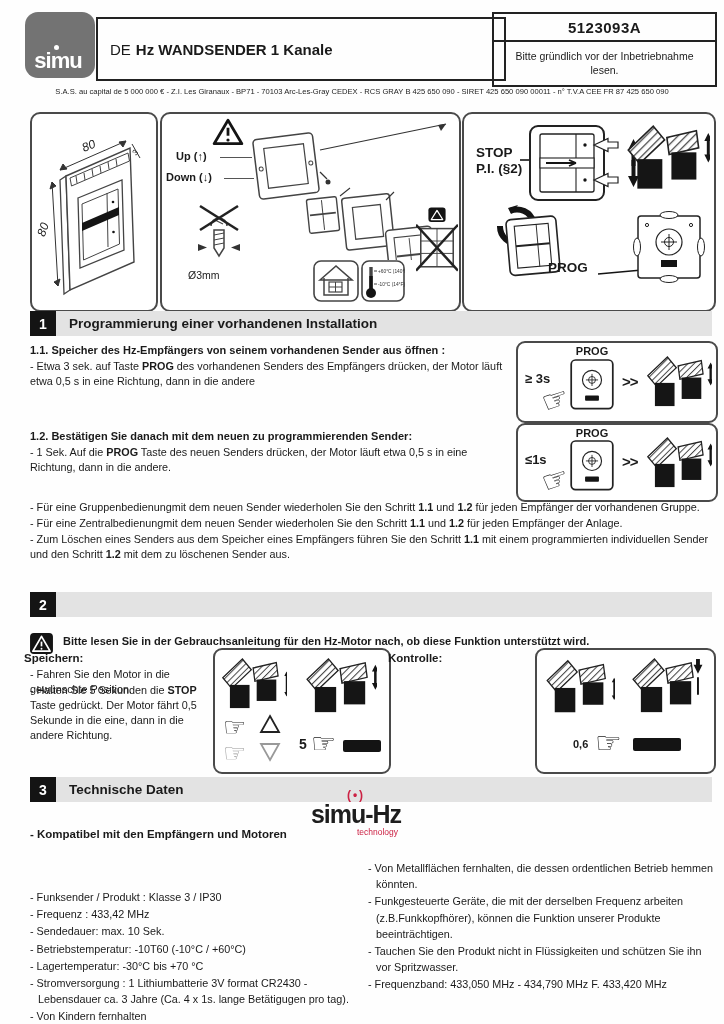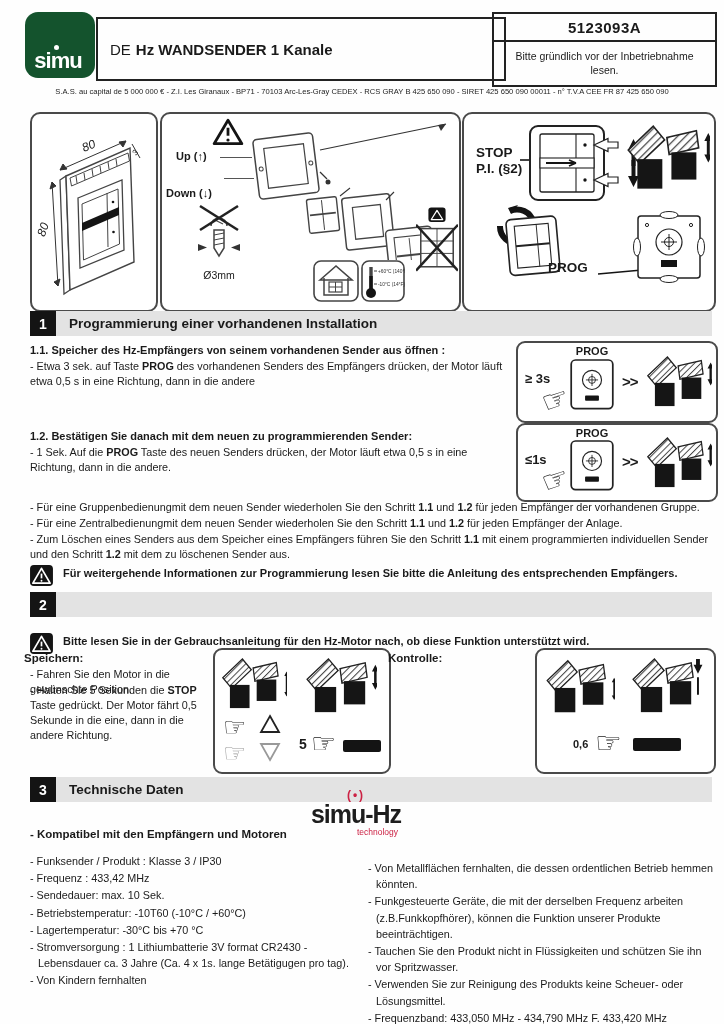--- a/index.html
+++ b/index.html
@@ -1,21 +1,21 @@
 <!DOCTYPE html>
 <html><head>
 <meta charset="utf-8">
 <style>
   html,body{margin:0;padding:0;background:#888;}
   .page{position:relative;width:724px;height:1024px;background:#fefefe;
         font-family:"Liberation Sans",sans-serif;color:#1a1a1a;overflow:hidden;}
   .abs{position:absolute;}
   .b{font-weight:bold;}
   
-  .logo{left:25px;top:12px;width:70px;height:66px;background:#14532d;border-radius:13px;}
+  .logo{left:25px;top:12px;width:70px;height:66px;background:#737373;border-radius:13px;}
   .logo-text{position:absolute;left:0;right:4px;bottom:4px;text-align:center;color:#fff;
              font-weight:bold;font-size:22px;letter-spacing:-1px;}
   .logo-dot{position:absolute;left:29px;top:33px;width:5px;height:5px;border-radius:50%;background:#fff;}
   .title-box{left:96px;top:17px;width:394px;height:60px;border:2px solid #222;
              display:flex;align-items:center;padding-left:12px;font-size:15px;gap:5px;}
   .ref-box{left:492px;top:12px;width:221px;height:71px;border:2px solid #222;display:flex;flex-direction:column;}
   .ref-num{height:26px;border-bottom:2px solid #222;display:flex;align-items:center;justify-content:center;
            font-weight:bold;font-size:15px;letter-spacing:.5px;}
   .ref-note{flex:1;display:flex;align-items:center;justify-content:center;text-align:center;
             font-size:10.5px;line-height:1.3;padding:2px 16px;}
@@ -113,21 +113,21 @@
     </svg>
   </div>
 
   <div class="panel" style="left:160px;top:112px;width:297px;height:196px;">
     <svg class="abs" style="left:50px;top:4px;" width="32" height="28" viewBox="0 0 30 26">
       <path d="M15,2 L28,24 H2 Z" fill="#fff" stroke="#141414" stroke-width="2.6" stroke-linejoin="round"></path>
       <line x1="15" y1="9" x2="15" y2="16.5" stroke="#141414" stroke-width="2.6"></line>
       <circle cx="15" cy="20.5" r="1.5" fill="#141414"></circle>
     </svg>
     <span class="lab" style="left:14px;top:36px;">Up (↑)</span>
-    <span class="lab" style="left:4px;top:57px;margin-top:16px;">Down (↓)</span>
+    <span class="lab" style="left:4px;top:57px;">Down (↓)</span>
     <div class="thin-line" style="left:58px;top:43px;width:32px;"></div>
     <div class="thin-line" style="left:62px;top:64px;width:30px;"></div>
 
     <svg class="abs" style="left:58px;top:6px;" width="234" height="140" viewBox="0 0 234 140">
       <g transform="rotate(-7 66 46)">
         <rect x="36" y="16" width="60" height="60" rx="4" fill="#fff" stroke="#444" stroke-width="1.5"></rect>
         <rect x="46" y="26" width="40" height="40" fill="#fff" stroke="#444" stroke-width="1.2"></rect>
         <circle cx="41" cy="46" r="2" fill="none" stroke="#444"></circle>
           <circle cx="91" cy="46" r="2" fill="none" stroke="#444"></circle>
       </g>
@@ -161,21 +161,21 @@
       <g stroke="#444" stroke-width="1">
           <line x1="18" y1="31" x2="28" y2="29"></line>
           <line x1="18" y1="36" x2="28" y2="34"></line>
           <line x1="18" y1="41" x2="28" y2="39"></line>
         </g>
       <polygon points="2,40 11,43.5 2,47" fill="#333"></polygon>
       <polygon points="44,40 35,43.5 44,47" fill="#333"></polygon>
       <line x1="4" y1="2" x2="42" y2="26" stroke="#222" stroke-width="2.6"></line>
       <line x1="42" y1="2" x2="4" y2="26" stroke="#222" stroke-width="2.6"></line>
     </svg>
-    <div class="abs" style="left:26px;top:155px;width:62px;text-align:center;font-size:10.5px;">Ø3mm</div>
+    <div class="abs" style="left:26px;top:155px;width:62px;text-align:left;font-size:10.5px;">Ø3mm</div>
 
     <svg class="abs" style="left:151px;top:146px;" width="46" height="42" viewBox="0 0 46 42">
       <rect x="1" y="1" width="44" height="40" rx="7" fill="#fff" stroke="#444" stroke-width="1.6"></rect>
       <polygon points="7,20 23,6 39,20" fill="none" stroke="#444" stroke-width="1.6"></polygon>
       <polyline points="11,18 11,35 35,35 35,18" fill="none" stroke="#444" stroke-width="1.5"></polyline>
       <rect x="16" y="22" width="13" height="10" fill="none" stroke="#444" stroke-width="1.2"></rect>
       <line x1="22.5" y1="22" x2="22.5" y2="32" stroke="#444" stroke-width="1"></line>
       <line x1="16" y1="27" x2="29" y2="27" stroke="#444" stroke-width="1"></line>
     </svg>
 
@@ -308,29 +308,20 @@
       <polygon points="36,13 62,7 64,22 38,28" fill="url(#hp)" stroke="#222" stroke-width="1.4"></polygon>
       <rect x="40" y="26" width="22" height="24" fill="#151515"></rect>
       <path d="M69,16 l3.5,-7 3.5,7 h-2.2 v12 h2.2 l-3.5,7 -3.5,-7 h2.2 v-12 z" fill="#151515"></path>
     </svg>
   </div>
 
   <div class="abs body-txt" style="left:30px;top:500px;width:684px;"><span>- Für eine Gruppenbedienungmit dem neuen Sender wiederholen Sie den Schritt </span><span class="b">1.1</span><span> und </span><span class="b">1.2</span><span> für jeden Empfänger der vorhandenen Gruppe.</span></div>
   <div class="abs body-txt" style="left:30px;top:516px;width:684px;"><span>- Für eine Zentralbedienungmit dem neuen Sender wiederholen Sie den Schritt </span><span class="b">1.1</span><span> und </span><span class="b">1.2</span><span> für jeden Empfänger der Anlage.</span></div>
   <div class="abs body-txt" style="left:30px;top:532px;width:684px;"><span>- Zum Löschen eines Senders aus dem Speicher eines Empfängers führen Sie den Schritt </span><span class="b">1.1</span><span> mit einem programmierten individuellen Sender und den Schritt </span><span class="b">1.2</span><span> mit dem zu löschenen Sender aus.</span></div>
 
-  <div class="warnrow" style="top:565px;">
-    <svg width="23" height="21" viewBox="0 0 24 22">
-      <rect width="24" height="22" rx="4" fill="#141414"></rect>
-      <path d="M12,3.5 L21,19 H3 Z" fill="none" stroke="#fff" stroke-width="1.8" stroke-linejoin="round"></path>
-      <line x1="12" y1="9" x2="12" y2="14" stroke="#fff" stroke-width="1.8"></line>
-      <circle cx="12" cy="16.5" r="1" fill="#fff"></circle>
-    </svg>
-    <span class="txt">Für weitergehende Informationen zur Programmierung lesen Sie bitte die Anleitung des entsprechenden Empfängers.</span>
-  </div>
 
   <div class="secbar" style="top:592px;">
     <div class="secnum">2</div>
   </div>
 
   <div class="warnrow" style="top:633px;">
     <svg width="23" height="21" viewBox="0 0 24 22">
       <rect width="24" height="22" rx="4" fill="#141414"></rect>
       <path d="M12,3.5 L21,19 H3 Z" fill="none" stroke="#fff" stroke-width="1.8" stroke-linejoin="round"></path>
       <line x1="12" y1="9" x2="12" y2="14" stroke="#fff" stroke-width="1.8"></line>
@@ -399,30 +390,29 @@
   </div>
 
   <div class="abs heading" style="left:30px;top:828px;font-size:11.5px;">- Kompatibel mit den Empfängern und Motoren</div>
 
   <div class="hz-logo">
     <div class="hz-top">(•)</div>
     <div class="hz-name">simu-Hz</div>
     <div class="hz-sub">technology</div>
   </div>
 
-  <div class="tech-col" style="left:30px;top:853px;width:332px;">
+  <div class="tech-col" style="left:30px;top:889px;width:332px;">
       <div class="tech-item">- Funksender / Produkt : Klasse 3 / IP30</div>
       <div class="tech-item">- Frequenz : 433,42 MHz</div>
       <div class="tech-item">- Sendedauer: max. 10 Sek.</div>
       <div class="tech-item">- Betriebstemperatur: -10T60 (-10°C / +60°C)</div>
       <div class="tech-item">- Lagertemperatur: -30°C bis +70 °C</div>
       <div class="tech-item">- Stromversorgung : 1 Lithiumbatterie 3V format CR2430 - Lebensdauer ca. 3 Jahre (Ca. 4 x 1s. lange Betätigugen pro tag).</div>
       <div class="tech-item">- Von Kindern fernhalten</div>
     </div>
   <div class="tech-col" style="left:368px;top:860px;width:346px;">
       <div class="tech-item">- Von Metallflächen fernhalten, die dessen ordentlichen Betrieb hemmen könnten.</div>
       <div class="tech-item">- Funkgesteuerte Geräte, die mit der derselben Frequenz arbeiten (z.B.Funkkopfhörer), können die Funktion unserer Produkte beeinträchtigen.</div>
       <div class="tech-item">- Tauchen Sie den Produkt nicht in Flüssigkeiten und schützen Sie ihn vor Spritzwasser.</div>
-      <div class="tech-item">- Verwenden Sie zur Reinigung des Produkts keine Scheuer- oder Lösungsmittel.</div>
       <div class="tech-item">- Frequenzband: 433,050 MHz - 434,790 MHz F. 433,420 MHz</div>
     </div>
 
 </div>
 
 </body></html>

